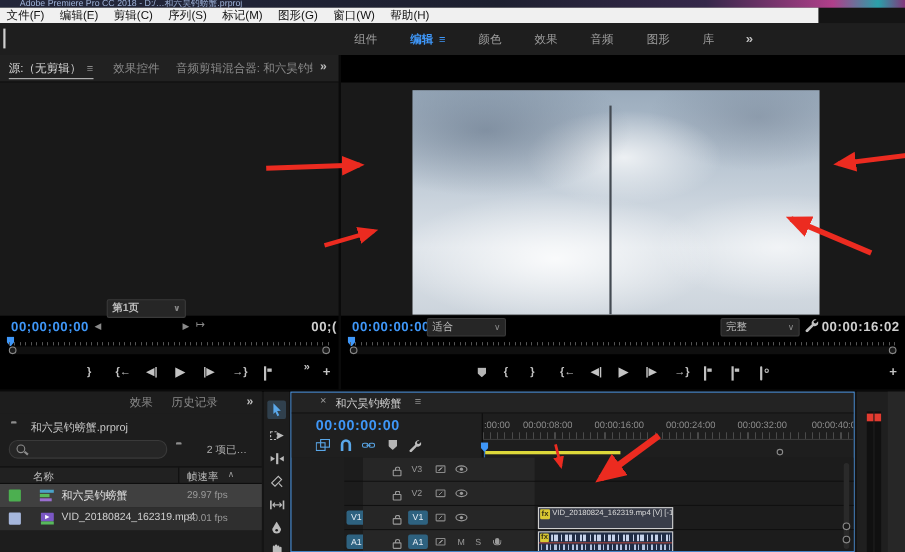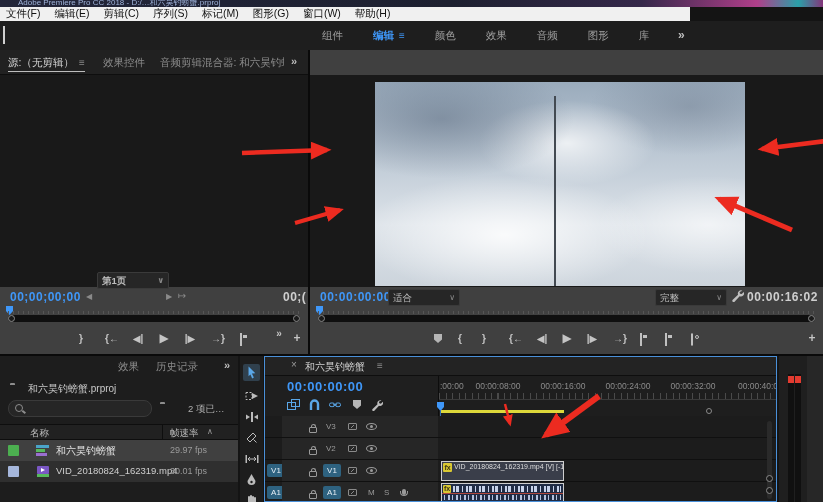--- a/index.html
+++ b/index.html
@@ -1,20 +1,20 @@
 <!DOCTYPE html>
 <html><head>
 <meta charset="utf-8">
 <style>
   html,body{margin:0;padding:0;background:#000;}
   .app{position:relative;width:823px;height:502px;overflow:hidden;background:#141414;
        font-family:"Liberation Sans","DejaVu Sans",sans-serif;color:#c8c8c8;font-size:10px;
        -webkit-font-smoothing:antialiased;}
   .abs{position:absolute;}
-  .panel{position:absolute;background:#404040;}
+  .panel{position:absolute;background:#000000;}
   .phead{position:absolute;left:0;right:0;top:0;height:24px;background:#212121;border-bottom:1px solid #0e0e0e;}
   .ptab{position:absolute;top:0;height:24px;line-height:24px;color:#8a8a8a;font-size:10.5px;white-space:nowrap;cursor:default;}
   .ptab.active{color:#d6d6d6;}
   .ptab.active .ul{position:absolute;left:0;right:0;bottom:2px;height:1px;background:#bdbdbd;}
   .menuglyph{color:#8a8a8a;font-size:10px;margin-left:5px;}
   .tc-blue{color:#3f97f8;font-weight:bold;font-size:12px;letter-spacing:.5px;}
   .tc-white{color:#cfcfcf;font-weight:bold;font-size:12px;letter-spacing:.5px;}
   .dd{position:absolute;height:15px;line-height:15px;background:#262626;border:1px solid #3a3a3a;border-radius:2px;
       color:#bdbdbd;font-size:9.5px;padding:0 4px;}
   .dd .car{float:right;margin-left:8px;color:#8a8a8a;font-size:8px;}
@@ -44,38 +44,38 @@
   .folderic::before{content:"";position:absolute;top:-2px;left:0;width:5px;height:2px;background:#8d8d8d;border-radius:1px 1px 0 0;}
   .chip{width:11px;height:11px;border-radius:1px;display:inline-block;}
   .fxbadge{display:inline-block;width:9px;height:9px;background:#d9c832;color:#3a3413;font-size:7px;line-height:9px;
            text-align:center;border-radius:1px;font-weight:bold;}
   .trackbtn{display:inline-block;min-width:16px;height:13px;line-height:13px;text-align:center;font-size:8px;
             color:#e6eef5;background:#2e6280;border-radius:2px;padding:0 1px;}
   .thdr-txt{font-size:8px;color:#9a9a9a;}
   .toolbox{width:23px;background:#1d1d1d;}
   .tool{position:absolute;left:3px;width:17px;height:17px;display:flex;align-items:center;justify-content:center;}
   .tool.active{background:#30404d;border-radius:2px;}
-  .rowline{border-bottom:1px solid #101010;box-sizing:border-box;}
+  .rowline{border-bottom:1px solid #101010;box-sizing:border-box;margin-left:48px;}
   .wave{position:absolute;left:2px;right:2px;}
   .wave.top{top:2px;height:6px;background:
      repeating-linear-gradient(90deg,#c6d2ea 0 2px,transparent 2px 3px,#c6d2ea 3px 6px,transparent 6px 9px,#c6d2ea 9px 10px,transparent 10px 13px);}
   .wave.bot{bottom:2px;height:5px;background:
      repeating-linear-gradient(90deg,#b4c2de 0 1px,transparent 1px 4px,#b4c2de 4px 6px,transparent 6px 8px);}
 </style>
 </head>
 <body>
 
 <div class="app">
 
   <div class="abs" style="left:0;top:0;width:823px;height:7px;overflow:hidden;
               background:linear-gradient(90deg,#23263a 0%,#1d2030 55%,#35284a 78%,#b03f8a 92%,#2aa0a8 97%,#84357a 100%);">
     <span style="position:absolute;left:18px;top:-3px;font-size:8px;color:#9fb3d9;white-space:nowrap;">Adobe Premiere Pro CC 2018 - D:/…和六昊钓螃蟹.prproj</span>
   </div>
 
-  <div class="abs" style="left:0;top:7px;width:690px;height:14px;background:#f0f0f0;display:flex;align-items:center;gap:14px;padding-left:6px;box-sizing:border-box;">
+  <div class="abs" style="left:0;top:7px;width:744px;height:14px;background:#f0f0f0;display:flex;align-items:center;gap:14px;padding-left:6px;box-sizing:border-box;">
     <span style="color:#111;font-size:10.5px;">文件(F)</span>
     <span style="color:#111;font-size:10.5px;">编辑(E)</span>
     <span style="color:#111;font-size:10.5px;">剪辑(C)</span>
     <span style="color:#111;font-size:10.5px;">序列(S)</span>
     <span style="color:#111;font-size:10.5px;">标记(M)</span>
     <span style="color:#111;font-size:10.5px;">图形(G)</span>
     <span style="color:#111;font-size:10.5px;">窗口(W)</span>
     <span style="color:#111;font-size:10.5px;">帮助(H)</span>
   </div>
 

